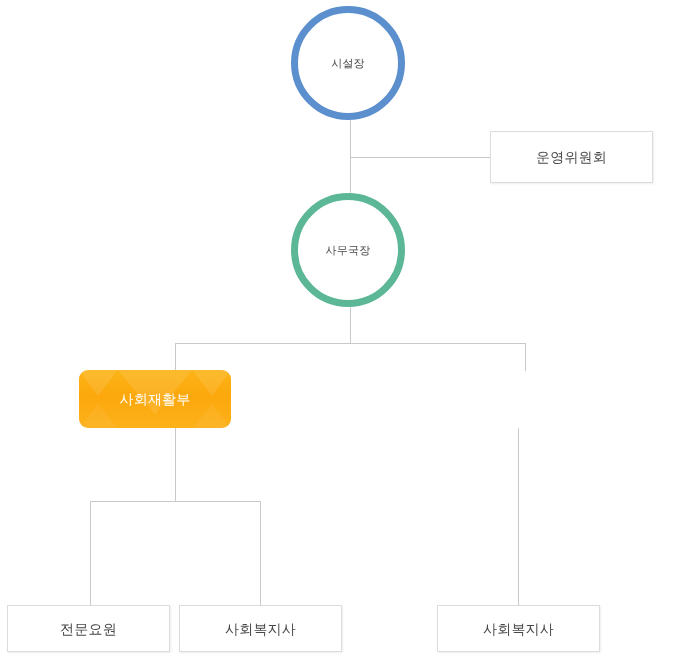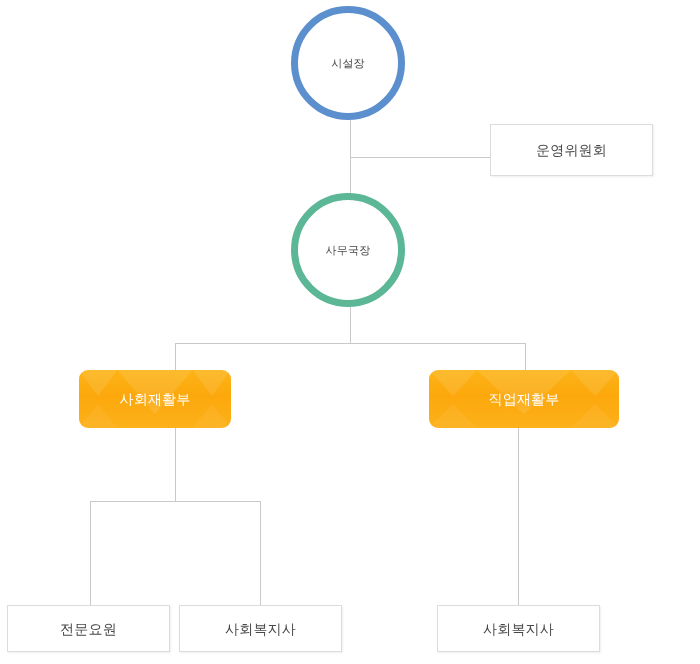--- a/index.html
+++ b/index.html
@@ -79,21 +79,21 @@
   .box-node .node-label {
     font-size: 14px;
     color: #474747;
     letter-spacing: 0.2px;
     line-height: 1;
     white-space: nowrap;
   }
 
   #node-steering-committee {
     left: 490px;
-    top: 124px;
+    top: 131px;
     width: 163px;
     height: 52px;
   }
   #node-specialist {
     left: 7px;
     top: 605px;
     width: 163px;
     height: 47px;
   }
   #node-social-worker-left {
@@ -189,30 +189,20 @@
     <svg class="wedges" viewBox="0 0 190 58" preserveAspectRatio="none">
       <polygon points="0,0 48,0 24,26" fill="#ffffff" opacity="0.10"></polygon>
       <polygon points="48,0 142,0 95,44 " fill="#ffffff" opacity="0.10"></polygon>
       <polygon points="142,0 190,0 166,26" fill="#ffffff" opacity="0.10"></polygon>
       <polygon points="0,58 48,58 24,34" fill="#ffffff" opacity="0.06"></polygon>
       <polygon points="142,58 190,58 166,34" fill="#ffffff" opacity="0.06"></polygon>
     </svg>
     <span class="node-label">사회재활부</span>
   </div>
 
-  <div class="dept-node" id="node-vocational-rehab">
-    <svg class="wedges" viewBox="0 0 190 58" preserveAspectRatio="none">
-      <polygon points="0,0 48,0 24,26" fill="#ffffff" opacity="0.10"></polygon>
-      <polygon points="48,0 142,0 95,44 " fill="#ffffff" opacity="0.10"></polygon>
-      <polygon points="142,0 190,0 166,26" fill="#ffffff" opacity="0.10"></polygon>
-      <polygon points="0,58 48,58 24,34" fill="#ffffff" opacity="0.06"></polygon>
-      <polygon points="142,58 190,58 166,34" fill="#ffffff" opacity="0.06"></polygon>
-    </svg>
-    <span class="node-label">직업재활부</span>
-  </div>
 
   <div class="box-node" id="node-specialist">
     <span class="node-label">전문요원</span>
   </div>
 
   <div class="box-node" id="node-social-worker-left">
     <span class="node-label">사회복지사</span>
   </div>
 
   <div class="box-node" id="node-social-worker-right">

